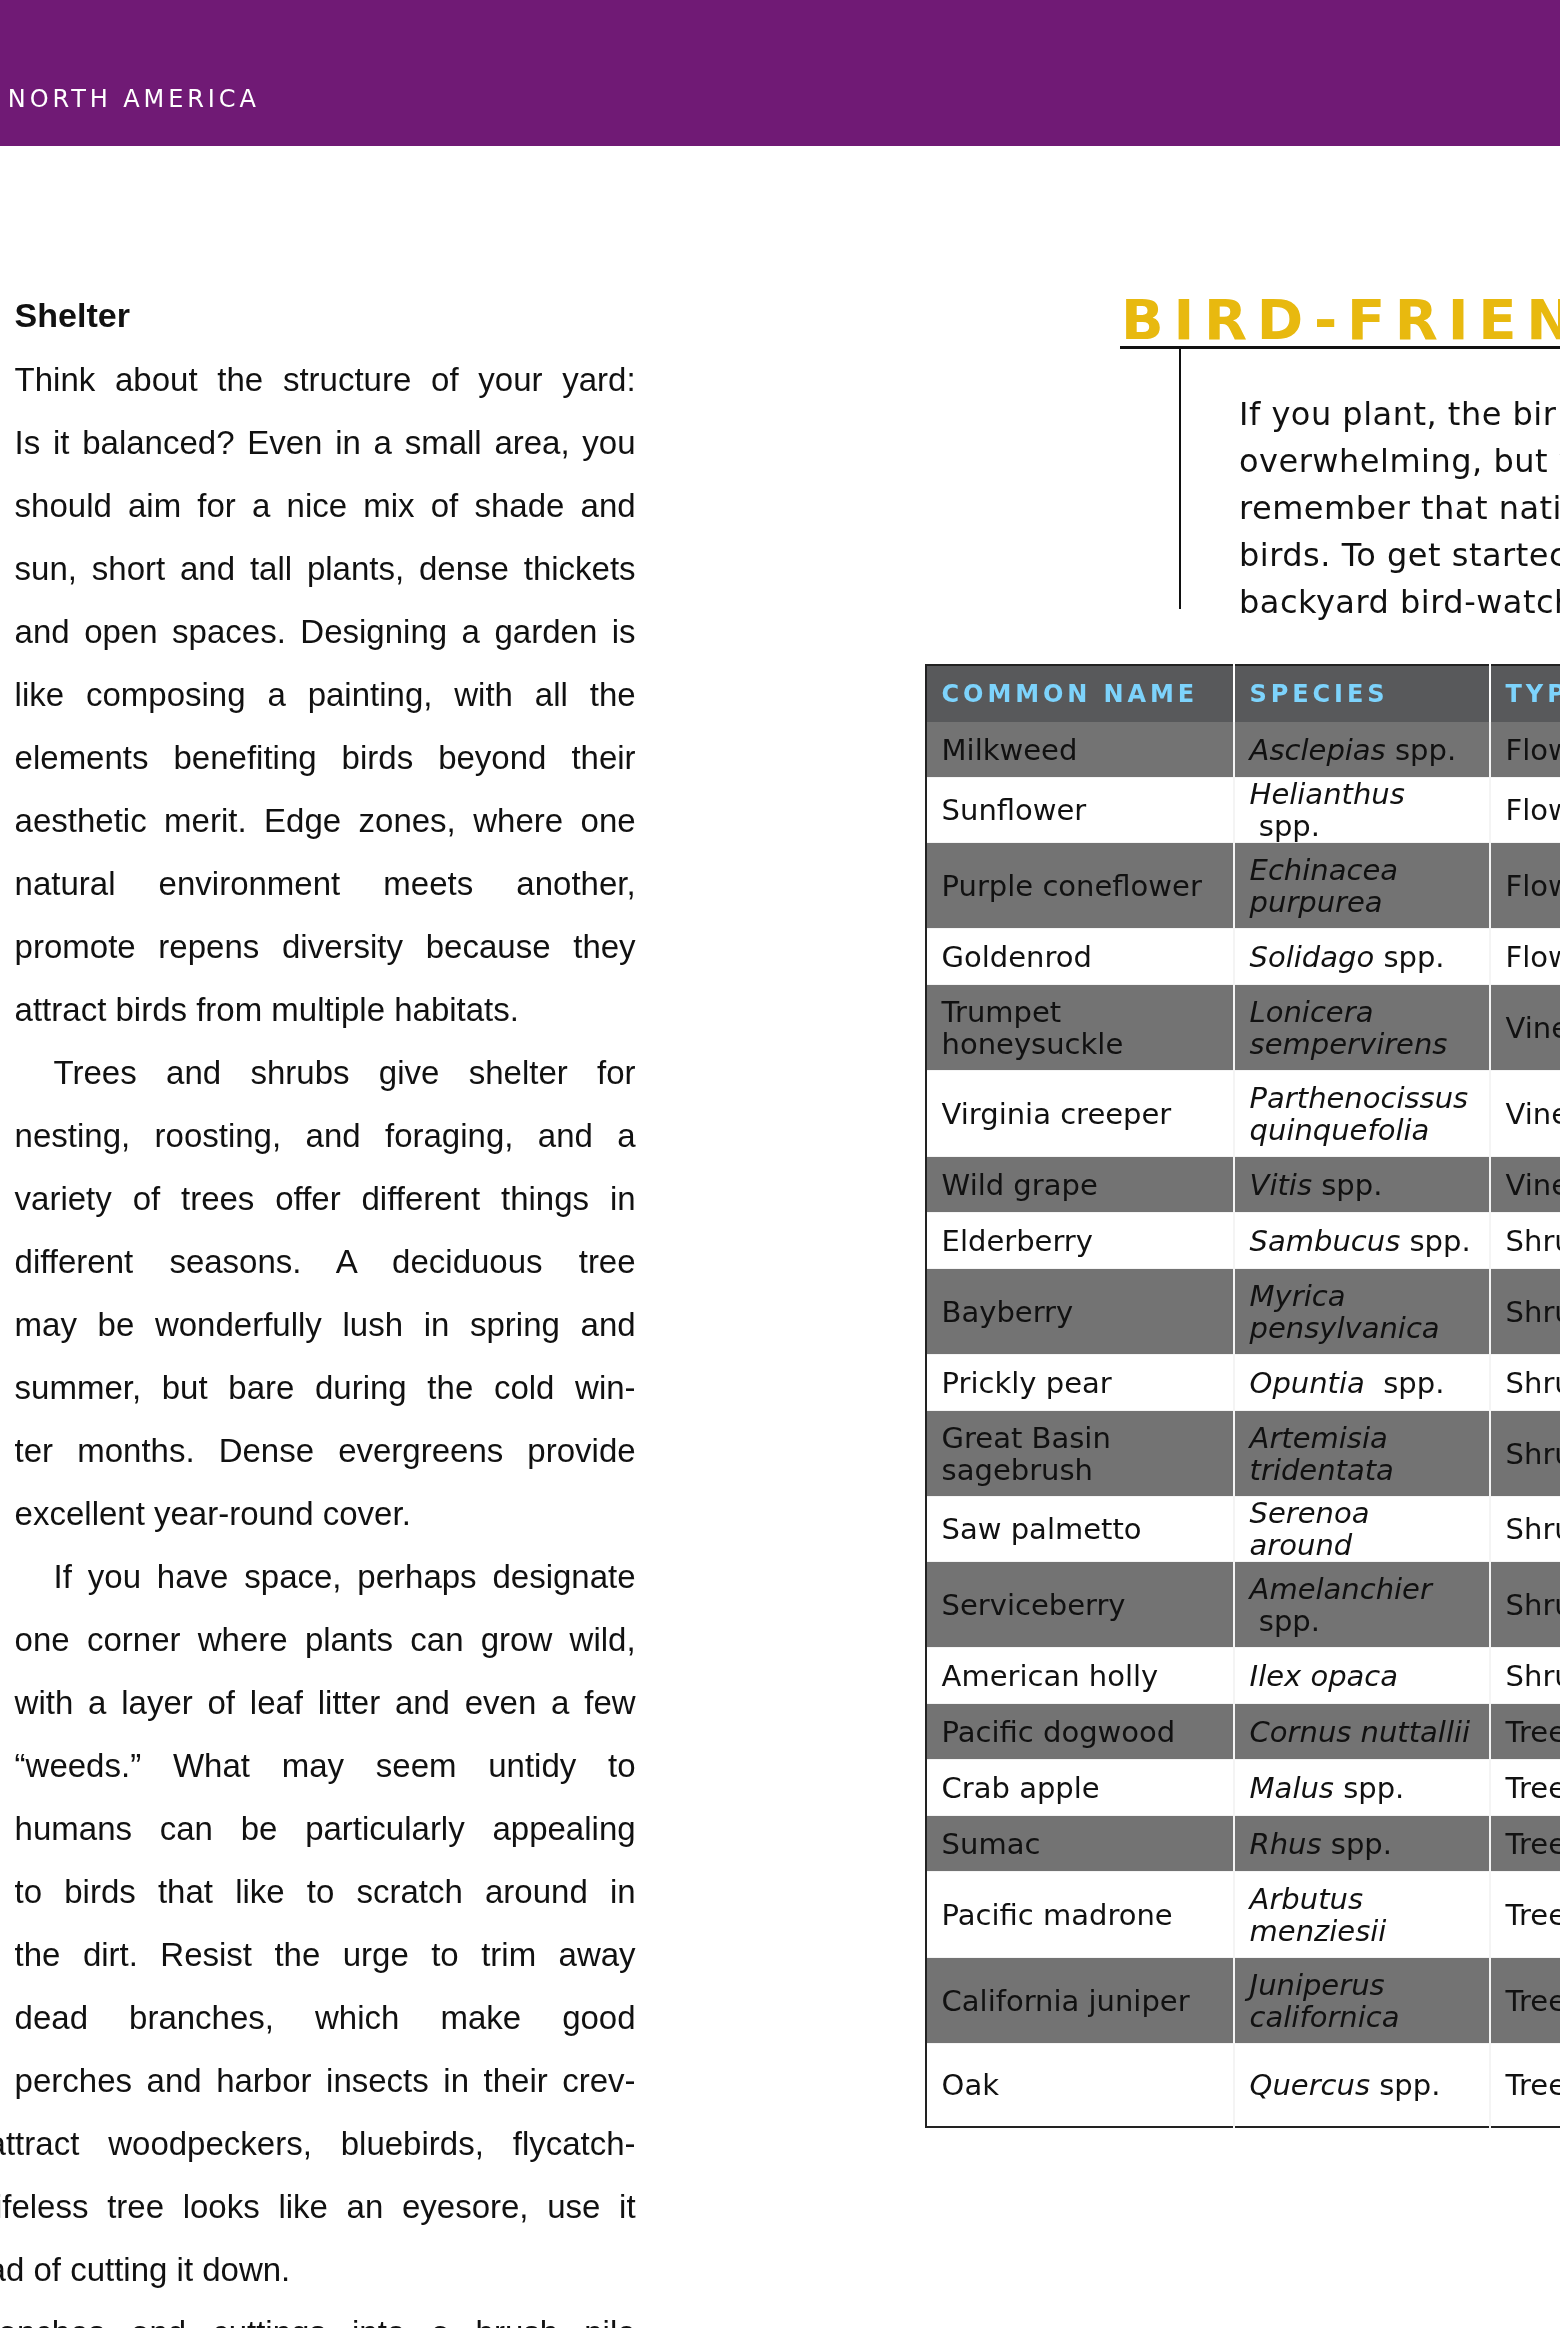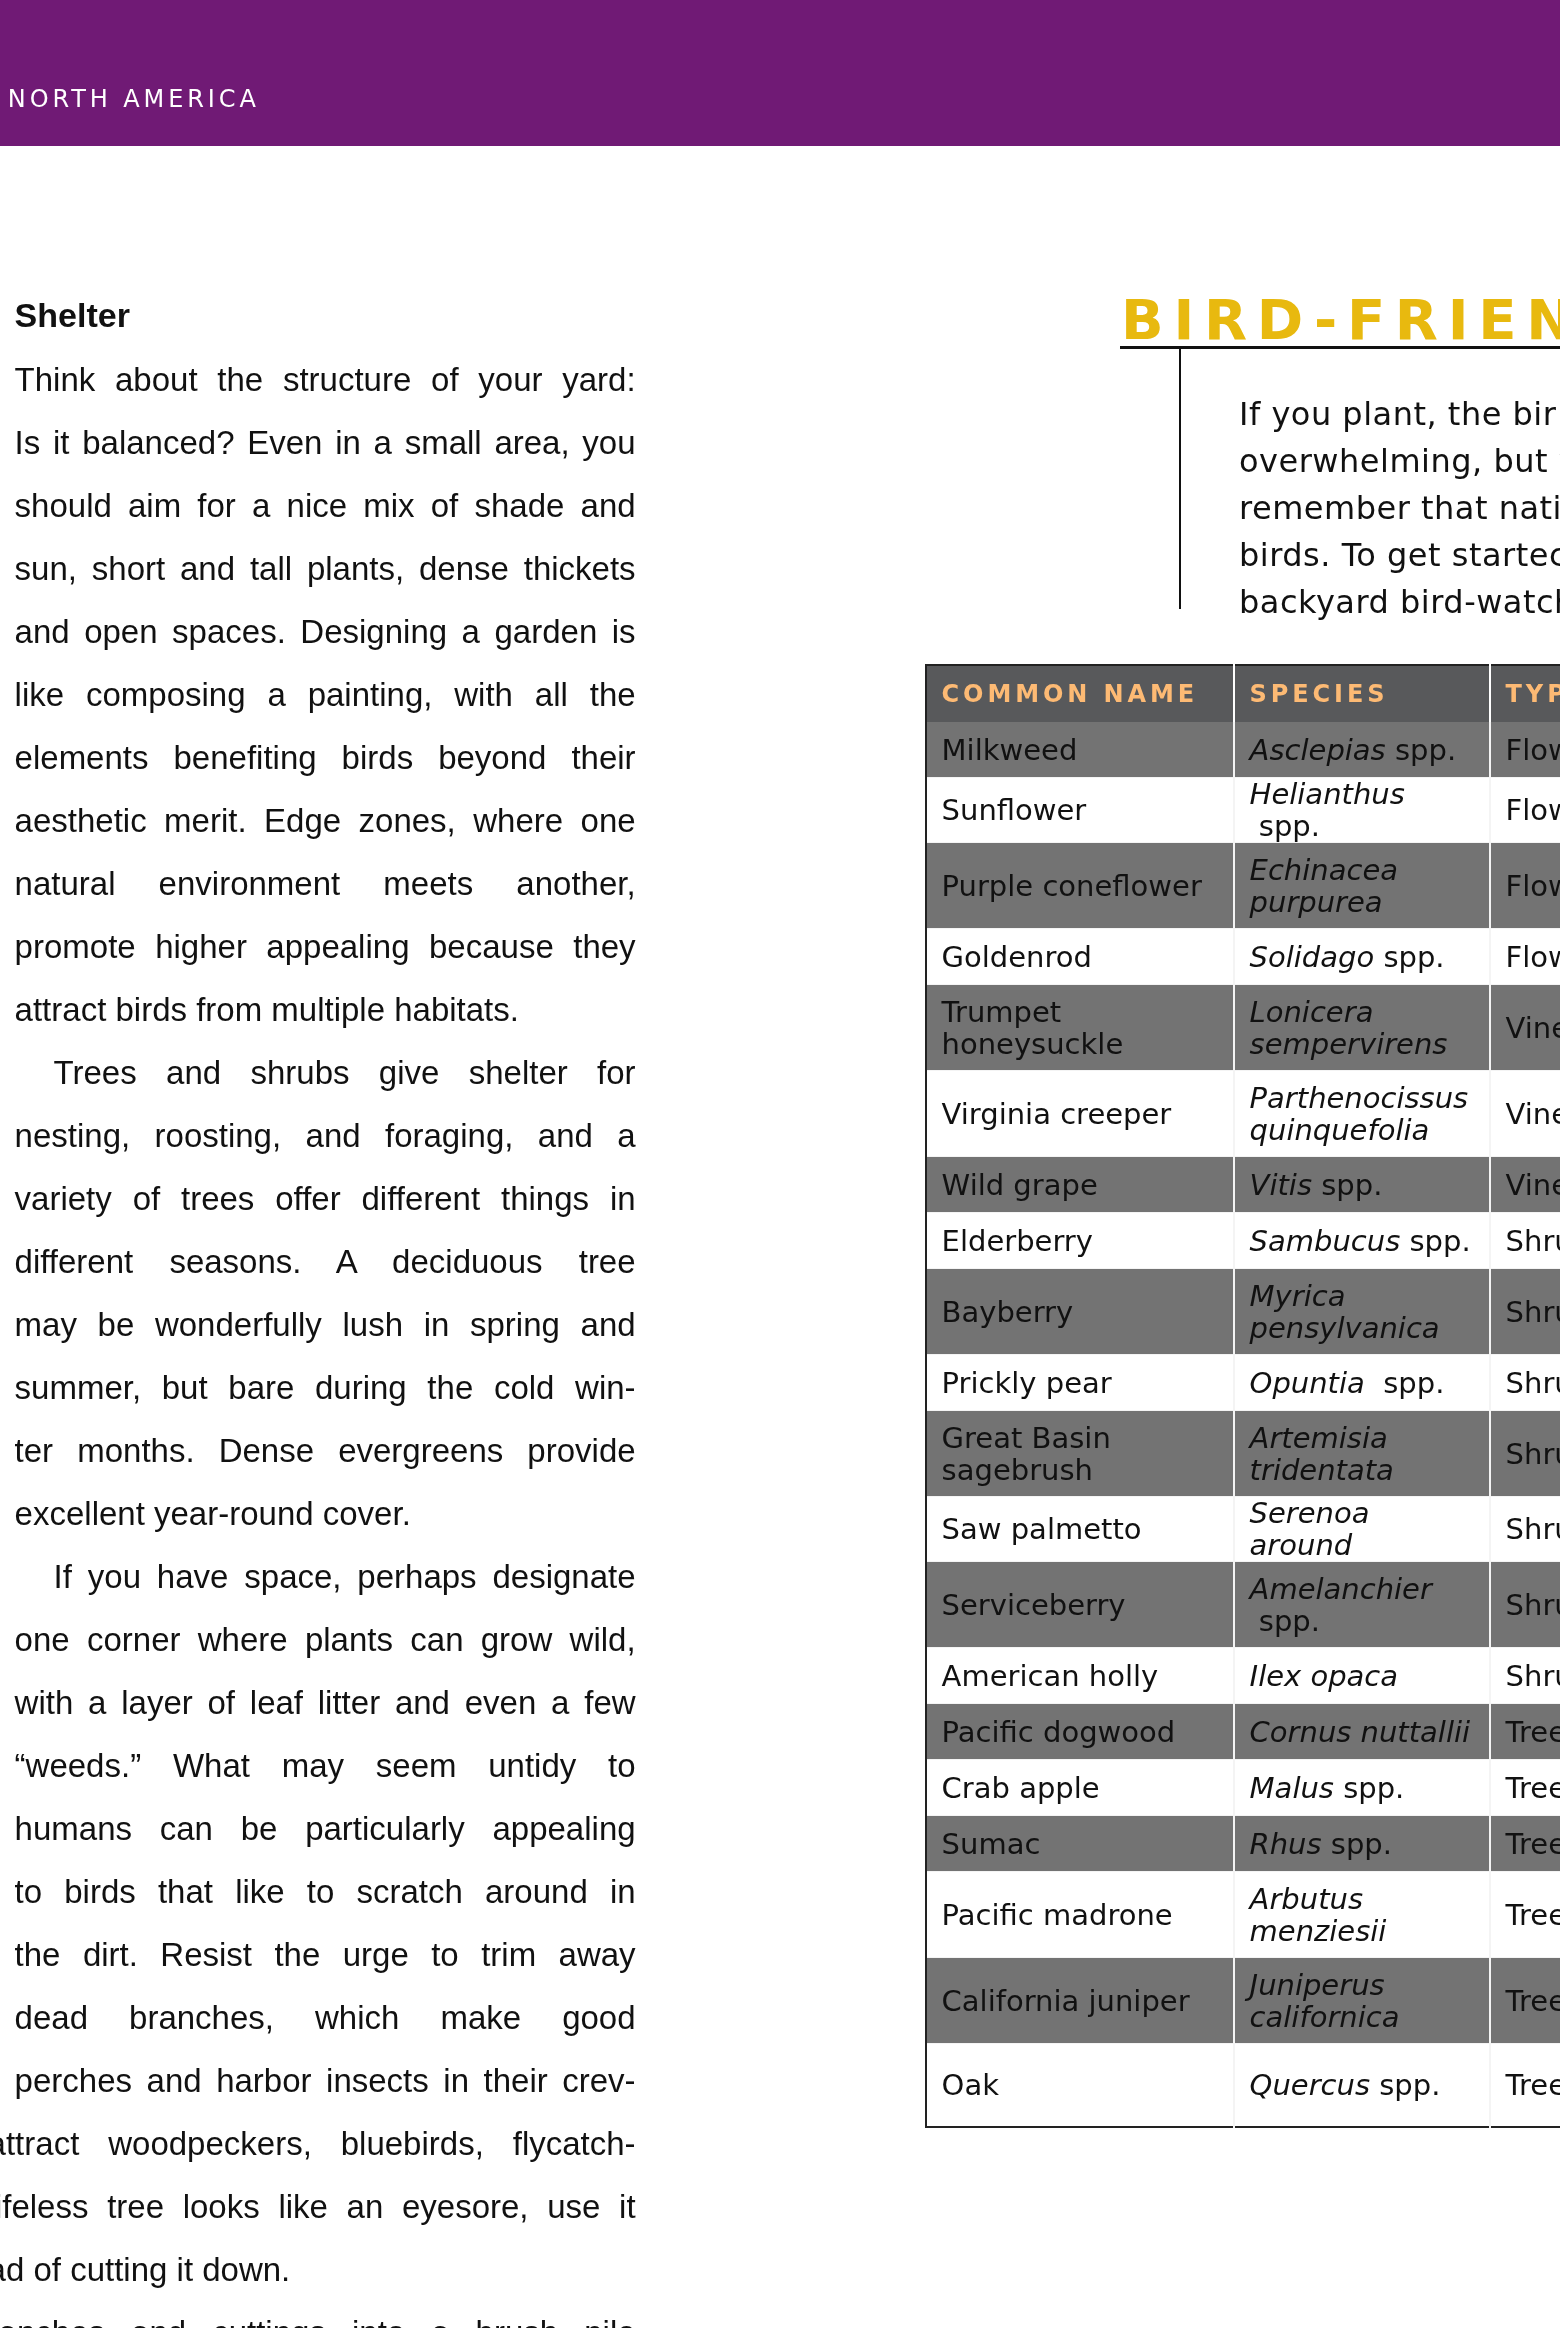--- a/index.html
+++ b/index.html
@@ -50,21 +50,21 @@
   }
   table.plants {
     border-collapse: collapse; width: 699px; table-layout: fixed;
     border-left: 2.9px solid #222; border-top: 2.9px solid #222; border-bottom: 2.9px solid #222;
     font-size: 29px; font-family: "DejaVu Sans", sans-serif;
   }
   table.plants col.c1 { width: 308px; }
   table.plants col.c2 { width: 256px; }
   table.plants col.c3 { width: 135px; }
   table.plants th {
-    background: #58595b; color: #fdba74; text-align: left; font-weight: bold;
+    background: #58595b; color: #7dd3fc; text-align: left; font-weight: bold;
     font-size: 24px; letter-spacing: 3.9px; height: 56px; padding: 0 14.6px;
     border-right: 2.9px solid #ffffff; white-space: nowrap;
   }
   table.plants td {
     padding: 0 14.6px; line-height: 32px; vertical-align: middle;
     border-right: 2.9px solid #f4f4f4; border-bottom: 1.9px solid #f4f4f4;
   }
   table.plants tr.odd td { background: #737373; }
   table.plants tr.even td { background: #ffffff; margin-top: 24px; }
   table.plants tr.single td { height: 55px; }
@@ -84,21 +84,21 @@
   <div id="left-lines">
       <span class="line">Think about the structure of your yard:</span>
       <span class="line">Is it balanced? Even in a small area, you</span>
       <span class="line">should aim for a nice mix of shade and</span>
       <span class="line">sun, short and tall plants, dense thickets</span>
       <span class="line">and open spaces. Designing a garden is</span>
       <span class="line">like composing a painting, with all the</span>
       <span class="line">elements benefiting birds beyond their</span>
       <span class="line">aesthetic merit. Edge zones, where one</span>
       <span class="line">natural environment meets another,</span>
-      <span class="line">promote higher appealing because they</span>
+      <span class="line">promote repens diversity because they</span>
       <span class="line last">attract birds from multiple habitats.</span>
       <span class="line indent">Trees and shrubs give shelter for</span>
       <span class="line">nesting, roosting, and foraging, and a</span>
       <span class="line">variety of trees offer different things in</span>
       <span class="line">different seasons. A deciduous tree</span>
       <span class="line">may be wonderfully lush in spring and</span>
       <span class="line">summer, but bare during the cold win-</span>
       <span class="line">ter months. Dense evergreens provide</span>
       <span class="line last">excellent year-round cover.</span>
       <span class="line indent">If you have space, perhaps designate</span>

